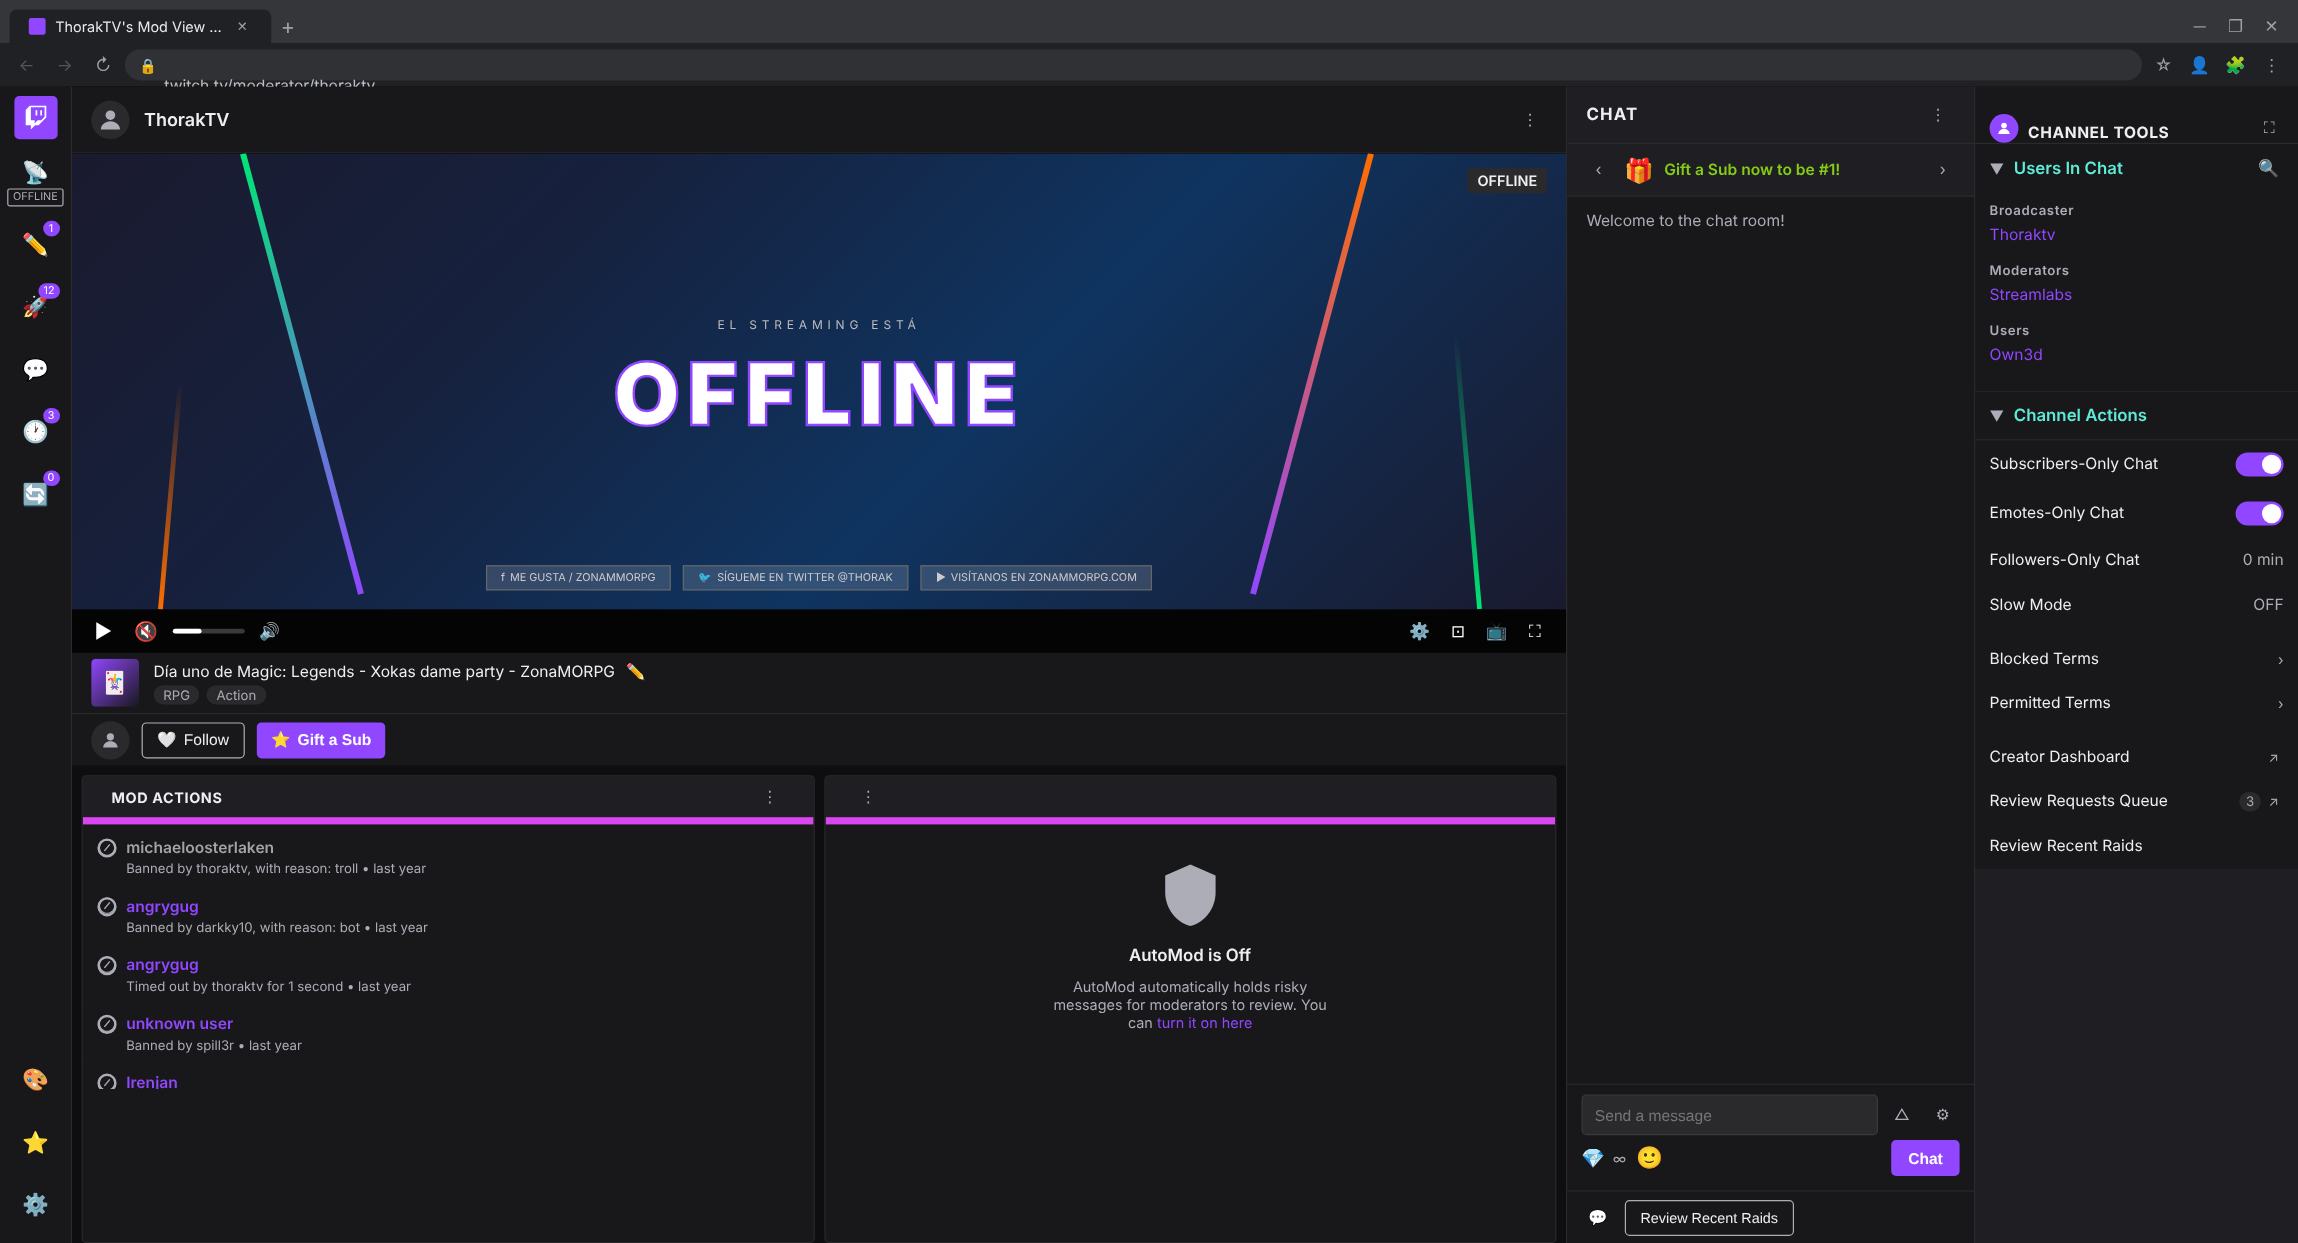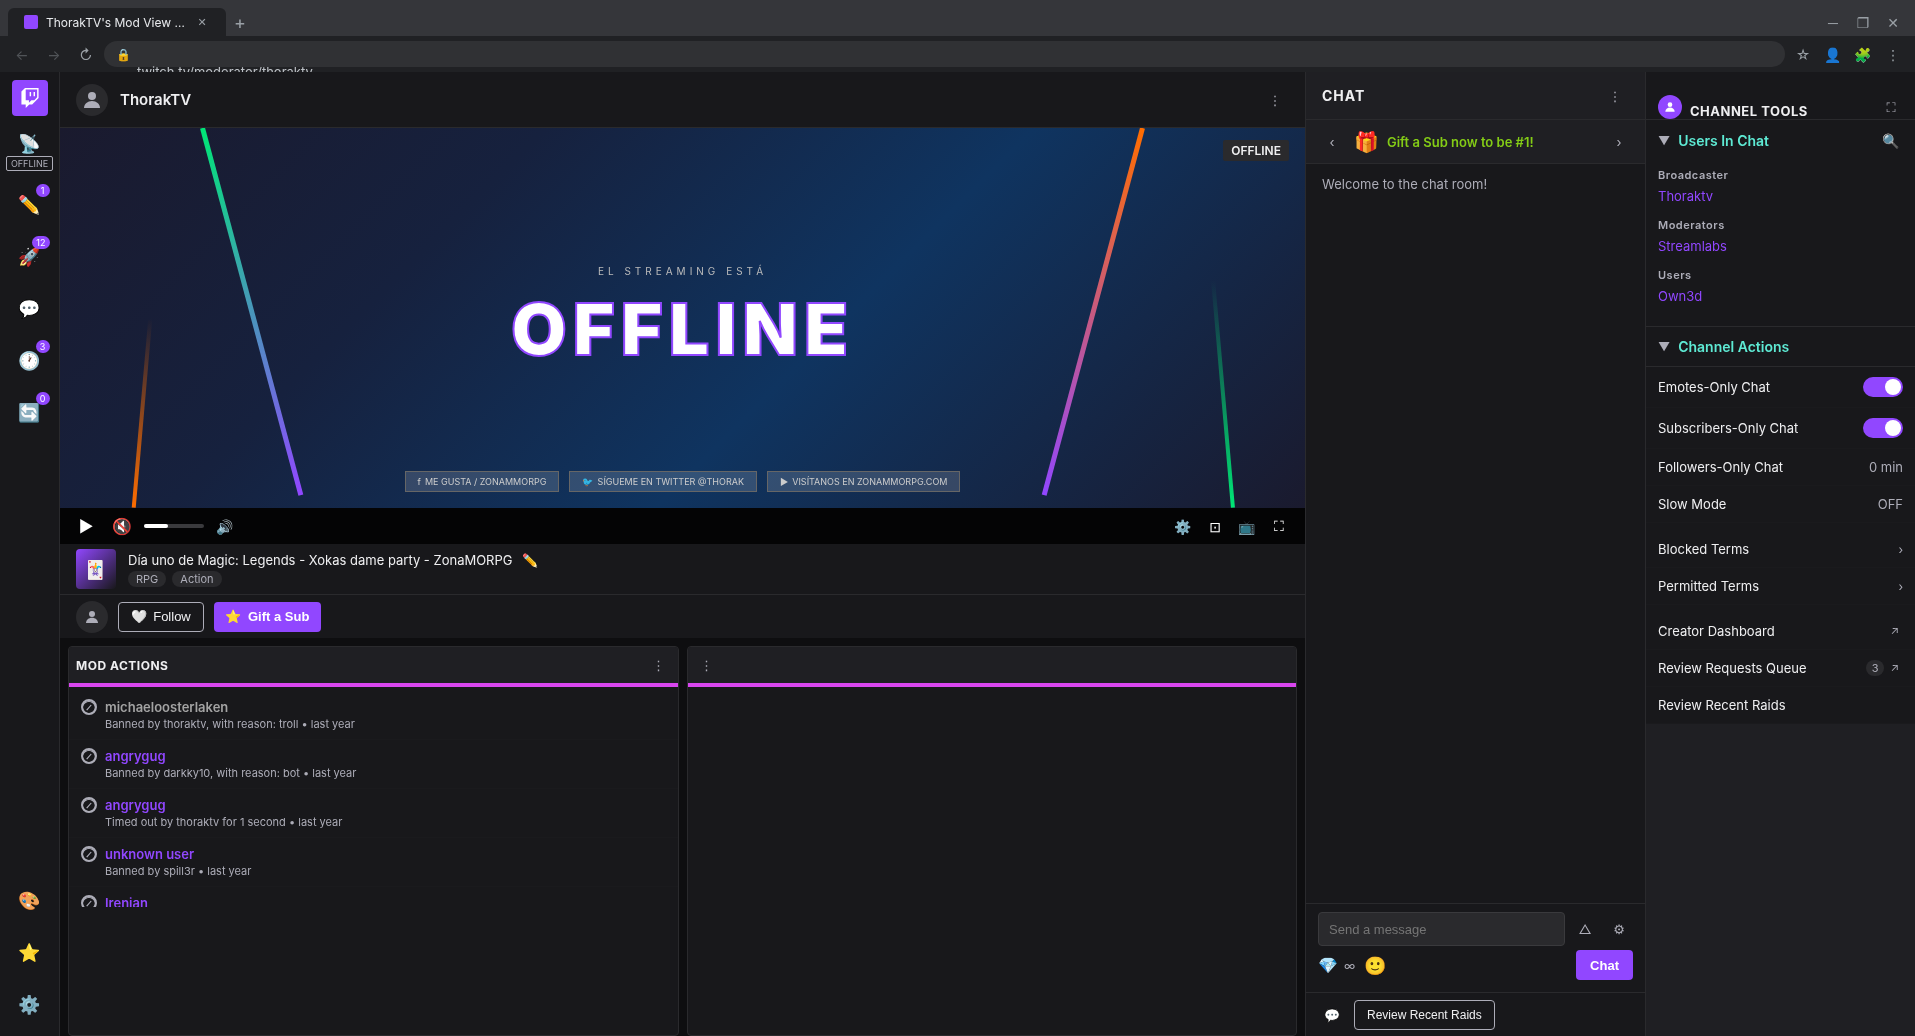--- a/index.html
+++ b/index.html
@@ -53,21 +53,21 @@
 
     
     .action-bar { height: 44px; background: #18181b; display: flex; align-items: center; padding: 0 16px; gap: 10px; border-top: 1px solid #2a2a2d; }
     .follow-btn { height: 30px; padding: 0 12px; background: transparent; border: 1px solid #adadb8; color: #efeff1; border-radius: 4px; cursor: pointer; font-size: 13px; display: flex; align-items: center; gap: 6px; }
     .gift-sub-btn { height: 30px; padding: 0 12px; background: #9147ff; border: none; color: #fff; border-radius: 4px; cursor: pointer; font-size: 13px; display: flex; align-items: center; gap: 6px; font-weight: 600; }
 
     
     .bottom-panels { display: flex; gap: 0; overflow: hidden; }
     .mod-actions-panel { flex: 1; background: #18181b; border: 1px solid #2a2a2d; margin: 8px 4px 0 8px; border-radius: 4px; overflow: hidden; }
     .automod-panel { flex: 1; background: #18181b; border: 1px solid #2a2a2d; margin: 8px 8px 0 4px; border-radius: 4px; overflow: hidden; }
-    .panel-header { height: 40px; background: #1f1f23; display: flex; align-items: center; padding: 0 7px; border-bottom: 4px solid #d946ef; }
+    .panel-header { height: 40px; background: #1f1f23; display: flex; align-items: center; padding: 0 24px; border-bottom: 6px solid #d946ef; }
     .panel-title { font-size: 12px; font-weight: 700; color: #efeff1; letter-spacing: 0.5px; flex: 1; }
     .panel-more { width: 24px; height: 24px; display: flex; align-items: center; justify-content: center; color: #adadb8; cursor: pointer; border-radius: 4px; }
     .mod-list { padding: 4px 0; overflow-y: auto; max-height: 220px; }
     .mod-item { padding: 8px 12px; border-bottom: 1px solid #1a1a1d; }
     .mod-item-name { font-size: 13px; font-weight: 600; color: #efeff1; display: flex; align-items: center; gap: 8px; }
     .mod-item-name .ban-icon { width: 16px; height: 16px; border-radius: 50%; border: 2px solid #adadb8; display: flex; align-items: center; justify-content: center; font-size: 10px; color: #adadb8; flex-shrink: 0; }
     .mod-item-detail { font-size: 11px; color: #adadb8; margin-top: 2px; margin-left: 24px; }
 
     
     .automod-center { display: flex; flex-direction: column; align-items: center; justify-content: center; height: 200px; gap: 10px; }
@@ -358,20 +358,32 @@
               <span style="cursor:pointer;color:#9147ff;">Irenjan</span>
             </div>
           </div>
         </div>
       </div>
 
       <div class="automod-panel">
         <div class="panel-header">
           <div class="panel-more">⋮</div>
         </div>
+        <div class="automod-center">
+          <div style="width:56px;height:64px;display:flex;align-items:center;justify-content:center;">
+            <svg viewBox="0 0 24 24" width="56" height="56" fill="#adadb8">
+                <path d="M12 1L3 5v6c0 5.55 3.84 10.74 9 12 5.16-1.26 9-6.45 9-12V5l-9-4z"></path>
+              </svg>
+          </div>
+          <div class="automod-title">AutoMod is Off</div>
+          <div class="automod-desc">
+            <span>AutoMod automatically holds risky messages for moderators to review. You can</span>
+            <a class="automod-link" href="#">turn it on here</a>
+          </div>
+        </div>
       </div>
 
     </div>
   </div>
 
   <div class="chat-panel">
     <div class="chat-header">
       <span class="chat-title">CHAT</span>
       <div class="chat-more">⋮</div>
     </div>
@@ -443,28 +455,28 @@
       </div>
     </div>
 
     <div class="channel-actions-section">
       <div class="channel-actions-header">
         <span class="section-chevron">▼</span>
         <span class="section-title">Channel Actions</span>
       </div>
 
       <div class="toggle-row">
-        <span class="toggle-label">Emotes-Only Chat</span>
+        <span class="toggle-label">Subscribers-Only Chat</span>
         <div class="toggle">
           <div class="toggle-knob"></div>
         </div>
       </div>
 
       <div class="toggle-row">
-        <span class="toggle-label">Subscribers-Only Chat</span>
+        <span class="toggle-label">Emotes-Only Chat</span>
         <div class="toggle">
           <div class="toggle-knob"></div>
         </div>
       </div>
 
       <div class="value-row">
         <span class="value-label">Followers-Only Chat</span>
         <span class="value-text">0 min</span>
       </div>
 

